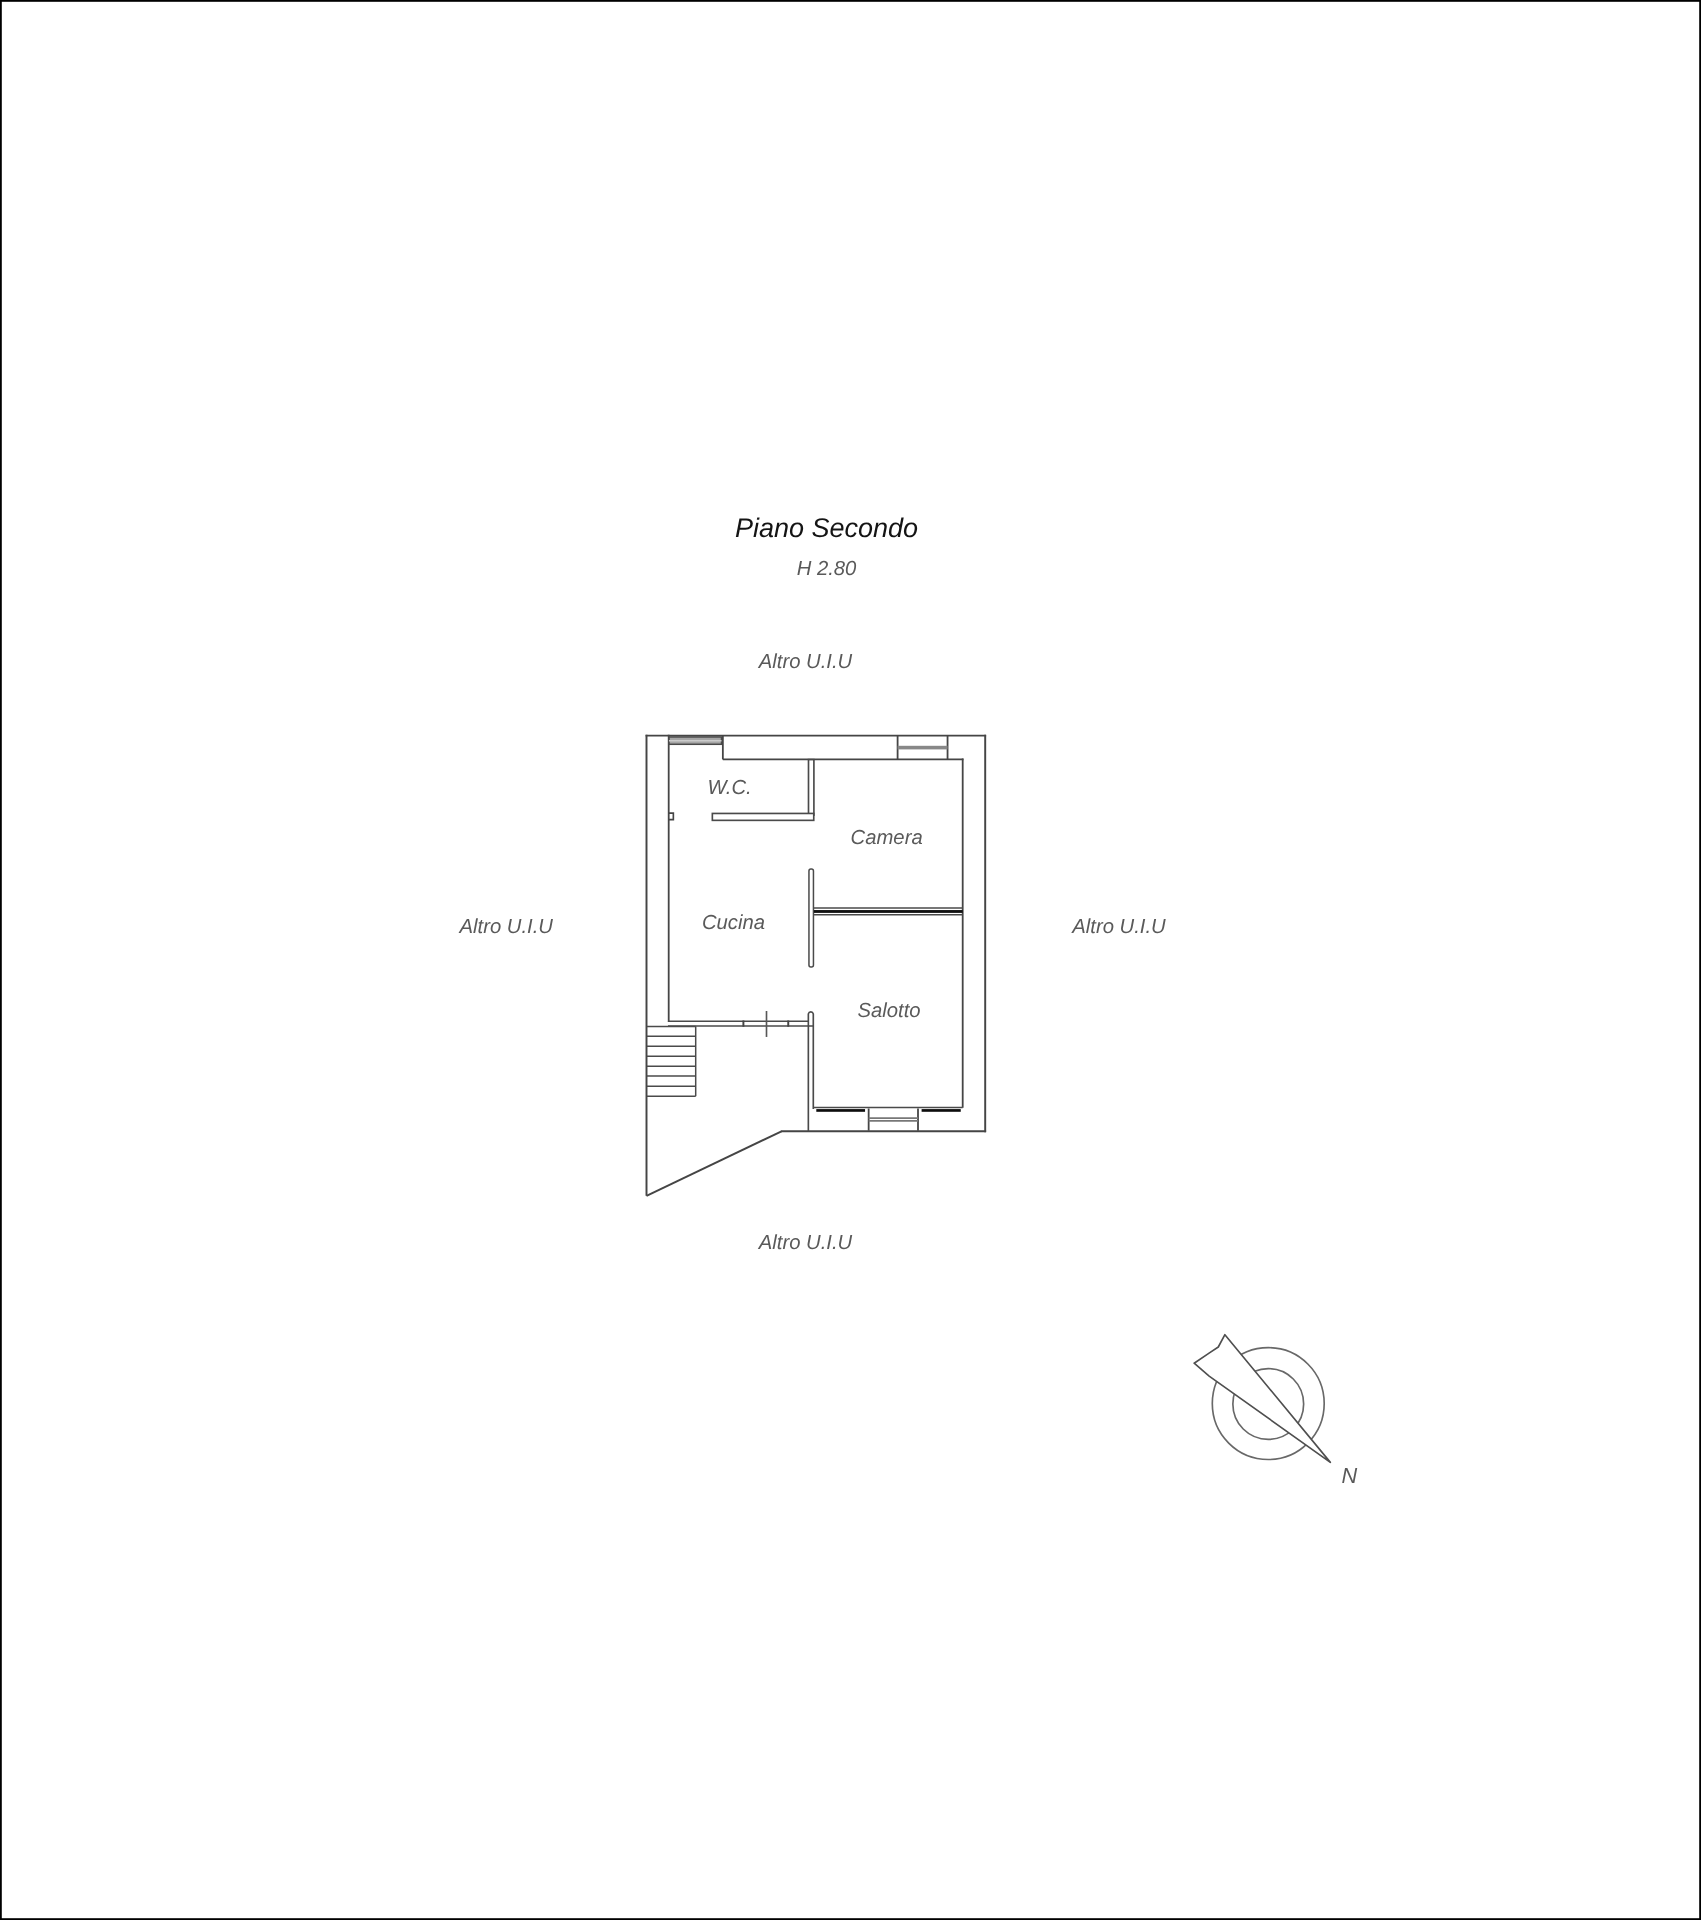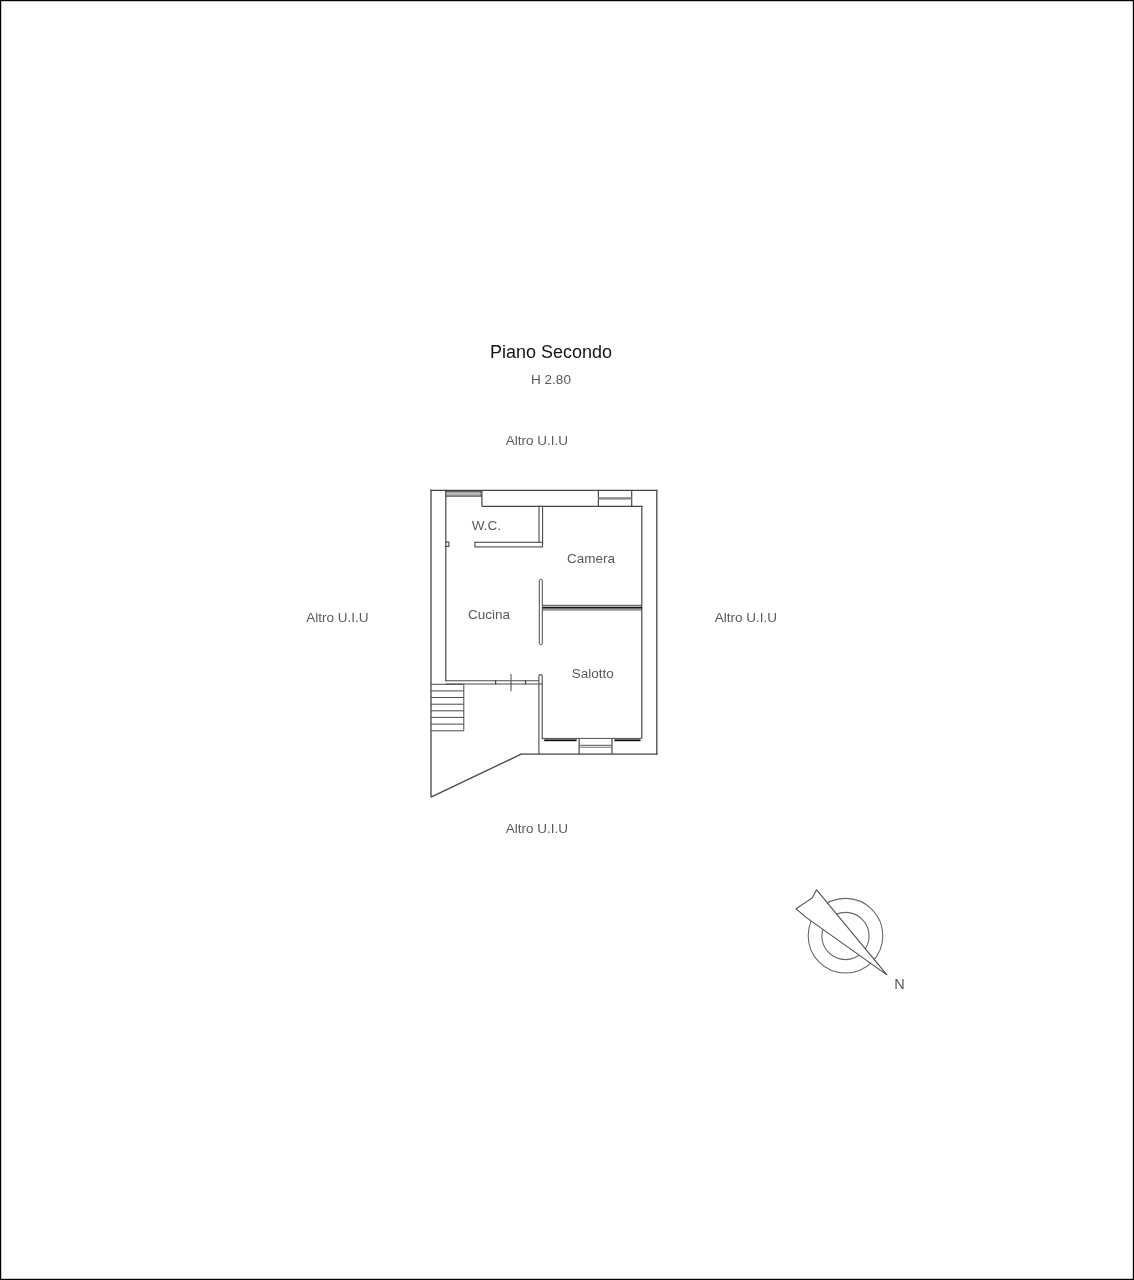--- a/index.html
+++ b/index.html
@@ -1,16 +1,16 @@
 <!DOCTYPE html>
 <html><head>
 <meta charset="utf-8">
 <style>
 html,body{margin:0;padding:0;background:#fff;}
-.page{position:relative;width:1134px;height:1280px;overflow:hidden;}
+.page{position:relative;width:1134px;height:1280px;overflow:hidden;font-style:italic;}
 svg{position:absolute;top:0;left:0;display:block;}
 text{font-family:"Liberation Sans",sans-serif;}
 </style>
 </head>
 <body>
 <div class="page">
 <svg width="1134" height="1280" viewBox="0 0 1134 1280" fill="none">
 
 <rect x="0.5" y="0.5" width="1133" height="1279" stroke="#000000" stroke-width="1.4"></rect>
 

